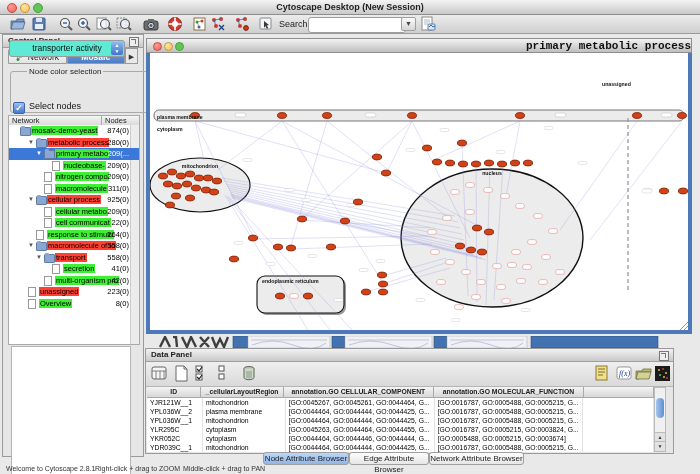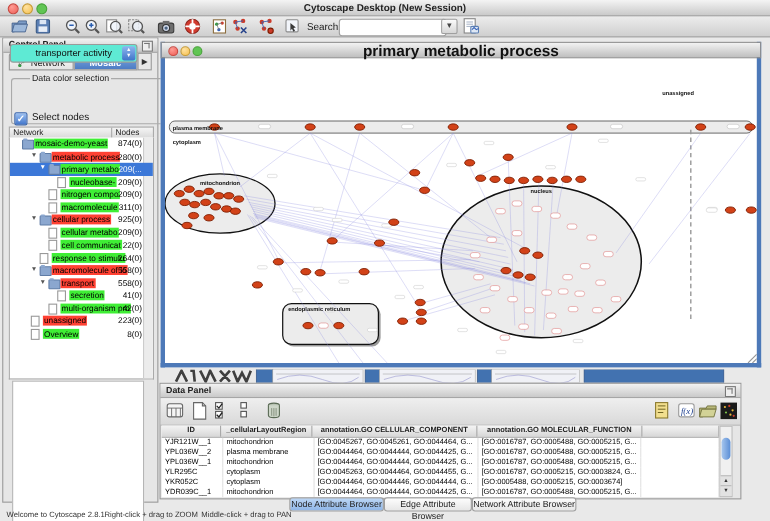--- a/index.html
+++ b/index.html
@@ -67,21 +67,21 @@
   .trow.sel .tcount{color:#fff;}
   .tree-sb{position:absolute;right:0;top:0;width:8px;height:100%;background:#ececec;border-left:1px solid #ccc;}
   #navbox{left:8px;top:311px;width:118px;height:141px;position:absolute;background:#fff;border:1px solid #b5b5b5;}
   
   #frame{left:146px;top:38px;width:546px;height:296px;position:absolute;
      border:4px solid #4d79b8;border-top:none;background:#fff;box-sizing:border-box;}
   #frame-title{left:146px;top:38px;width:546px;height:15px;position:absolute;
      background:linear-gradient(#f2f2f2,#bfbfbf);border:1px solid #8e8e8e;box-sizing:border-box;}
   #frame-title .tl{top:3px;width:7px;height:7px;}
   #frame-title .tl.red{left:6px;} #frame-title .tl.yel{left:17px;} #frame-title .tl.grn{left:28px;}
-  .frame-title-text{width:100%;text-align:center;font-size:14px;font-weight:bold;color:#111;line-height:15px;}
+  .frame-title-text{width:100%;text-align:right;font-size:11px;font-weight:bold;color:#111;line-height:15px;font-family:Liberation Mono, monospace;}
   #netsvg{position:absolute;left:150px;top:53px;width:538px;height:277px;}
   
   #frag{left:146px;top:336px;width:554px;height:12px;position:absolute;}
   
   #dp{left:145px;top:348px;width:527px;height:104px;}
   .dp-toolbar{position:absolute;left:0;top:13px;width:100%;height:24px;
      background:linear-gradient(#efefef,#d9d9d9);border-bottom:1px solid #b5b5b5;}
   .dpi{position:absolute;top:3px;width:17px;height:17px;}
   #dtable{position:absolute;left:1px;top:38px;width:507px;height:65px;background:#fff;font-size:6.8px;}
   .drow{display:flex;height:9px;line-height:9px;}
@@ -230,21 +230,21 @@
             <path d="M2 2l4 1-3 3.5z" stroke="#666" fill="none" stroke-width="0.6"></path>
           </svg></span>
       <span>Network</span>
     </div>
     <div class="tab sel">
       <span>Mosaic</span>
     </div>
     <div class="tab-more">▶</div>
   </div>
   <fieldset class="fieldset">
-    <legend>Data color selection</legend>
+    <legend>Node color selection</legend>
   </fieldset>
   <div class="combo">
     <span>transporter activity</span>
     <span class="combo-btn">▲<br>▼</span>
   </div>
   <div class="cb-row">
     <span class="cb-box">✓</span><span>Select nodes</span>
   </div>
   <div class="tree-head">
     <div style="flex:1">Network</div>

